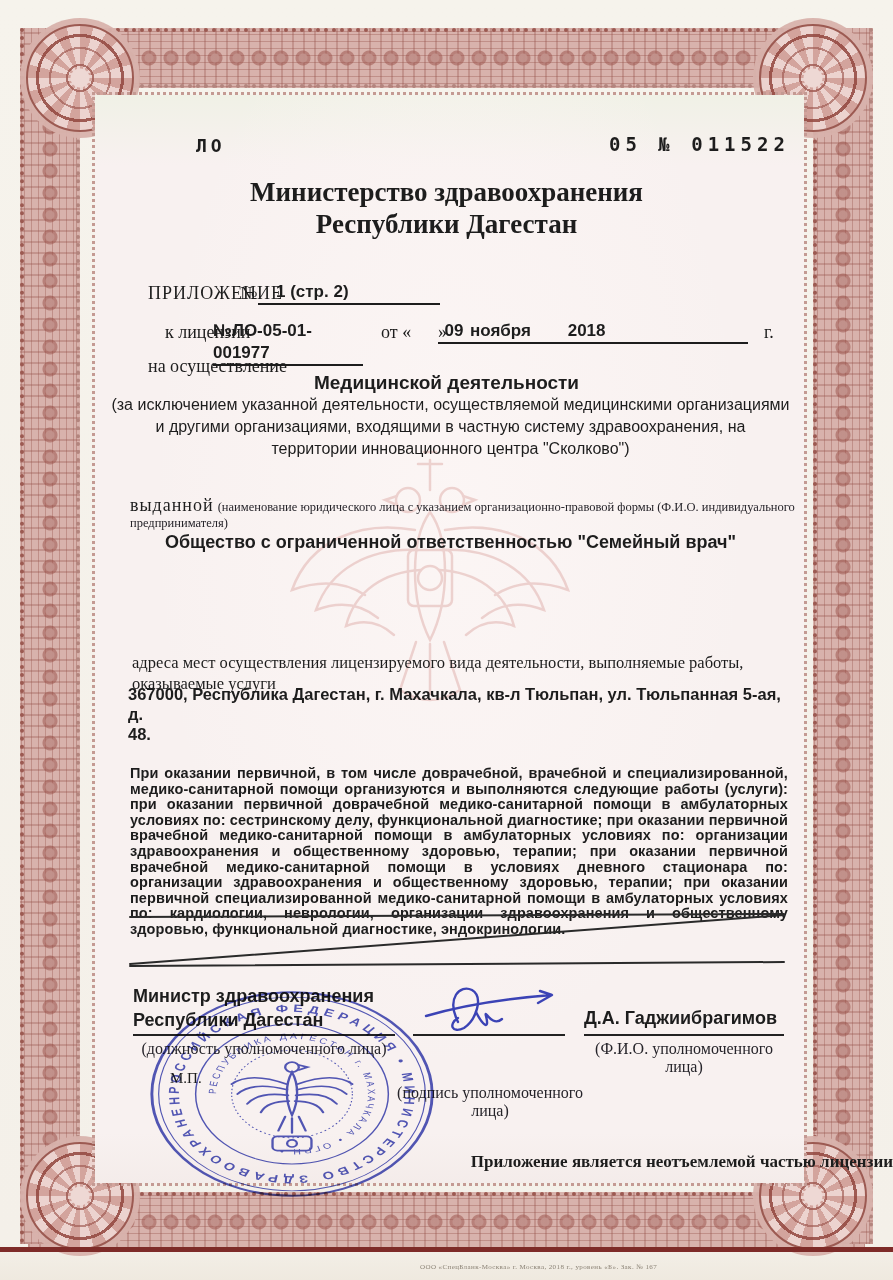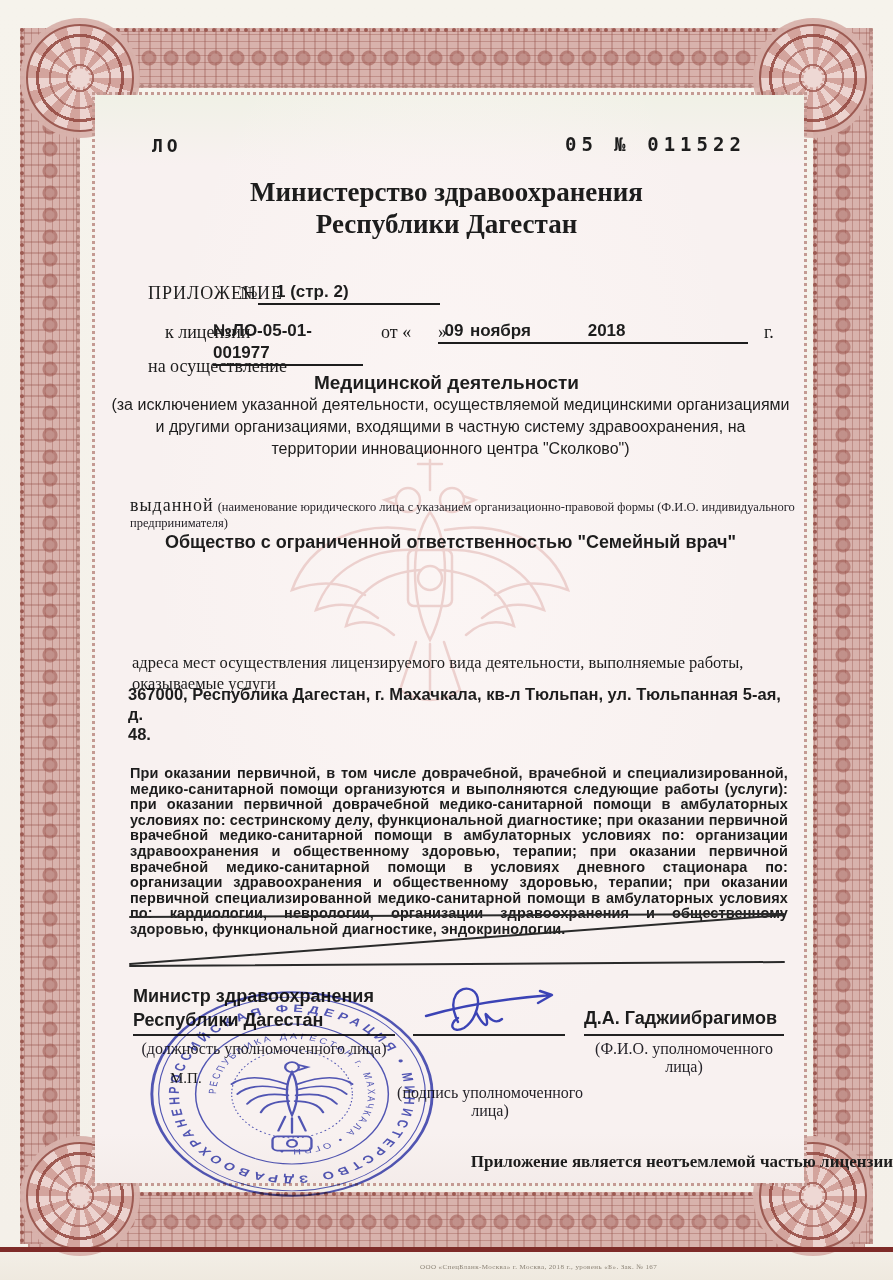--- a/index.html
+++ b/index.html
@@ -52,21 +52,21 @@
   .content-bg{
     position:absolute;left:95px;top:95px;right:89px;bottom:97px;
     background:
       radial-gradient(ellipse at 50% 38%, rgba(252,246,245,.9), rgba(252,246,245,0) 60%),
       linear-gradient(180deg,#f0f1e6 0,#f8f1f0 70px,#f8f1f0 calc(100% - 50px),#f4ecea 100%);
   }
   .bottom-rule{position:absolute;left:0;right:0;top:1247px;height:5px;background:#7e2b28;}
 
   
   .abs{position:absolute;}
-  .mono{font-family:"DejaVu Sans Mono",monospace;font-weight:bold;}
+  .mono{font-family:"DejaVu Sans Mono",monospace;font-weight:bold;margin-left:44px;}
   .sans{font-family:"Liberation Sans",sans-serif;}
   .serif{font-family:"Liberation Serif",serif;}
 
   .series-left{left:152px;top:135px;font-size:18px;letter-spacing:4px;}
   .series-right{left:565px;top:133px;font-size:19px;letter-spacing:5px;}
   .ministry{left:60px;right:60px;top:176px;text-align:center;font-weight:bold;font-size:27px;line-height:32px;}
 
   .lbl{font-size:18px;}
   .ufield{position:absolute;border-bottom:2px solid #1d1d1d;font-family:"Liberation Sans",sans-serif;font-weight:bold;font-size:17px;line-height:22px;}
   .cap-small{font-size:12.5px;color:#26242a;}
@@ -132,21 +132,21 @@
   <div class="abs lbl" style="left:240px;top:283px;">№</div>
   <div class="ufield" style="left:258px;top:281px;width:164px;padding-left:18px;">1 (стр. 2)</div>
 
   <div class="abs lbl" style="left:148px;top:322px;margin-left:17px;">к лицензии</div>
   <div class="ufield" style="left:213px;top:320px;width:150px;">№ЛО-05-01-001977</div>
   <div class="abs lbl" style="left:381px;top:322px;">от «</div>
   <div class="ufield" style="left:402px;top:320px;width:32px;text-align:center;margin-left:36px;">09</div>
   <div class="abs lbl" style="left:438px;top:322px;">»</div>
   <div class="ufield" style="left:452px;top:320px;width:296px;">
     <span style="margin-left:18px;">ноября</span>
-    <span style="margin-left:52px;">2018</span>
+    <span style="margin-left:32px;">2018</span>
   </div>
   <div class="abs lbl" style="left:764px;top:322px;">г.</div>
 
   <div class="abs lbl" style="left:148px;top:356px;">на осуществление</div>
   <div class="abs sans" style="left:95px;right:95px;top:372px;text-align:center;font-weight:bold;font-size:19px;">Медицинской деятельности</div>
   <div class="abs sans" style="left:100px;right:92px;top:394px;text-align:center;font-size:16px;line-height:22px;">
     <div>(за исключением указанной деятельности, осуществляемой медицинскими организациями</div>
     <div>и другими организациями, входящими в частную систему здравоохранения, на</div>
     <div>территории инновационного центра "Сколково")</div>
   </div>

